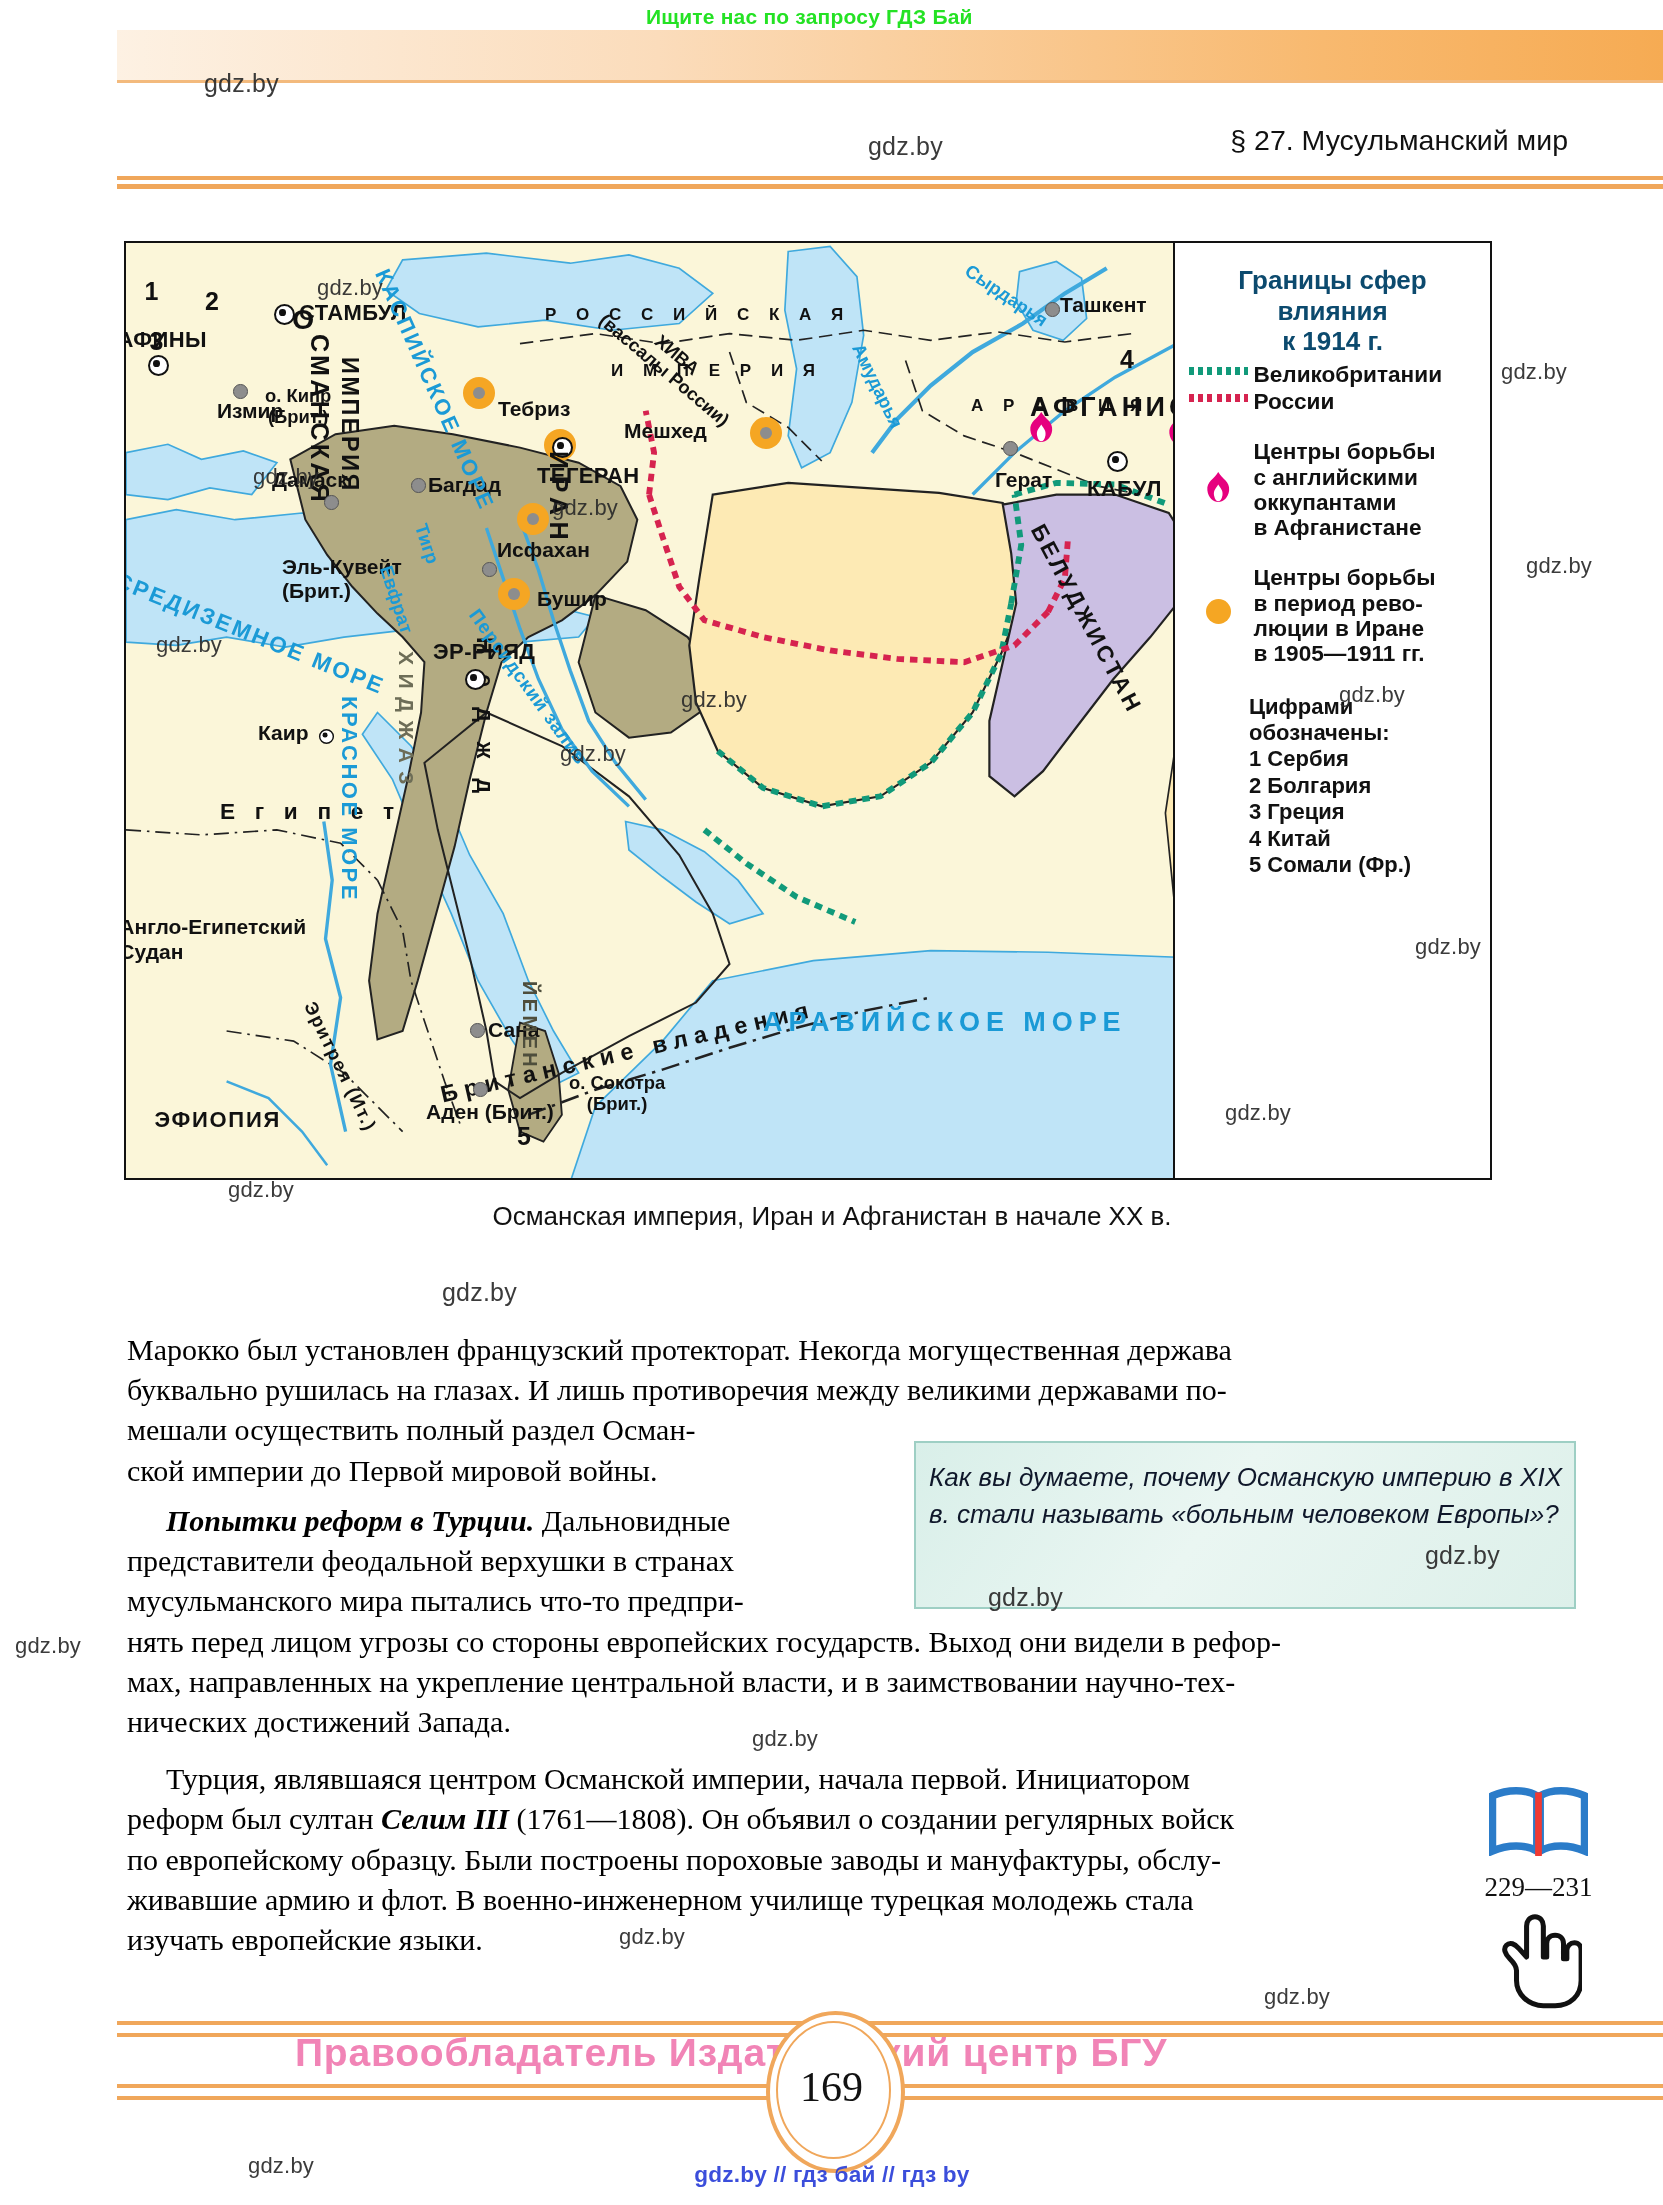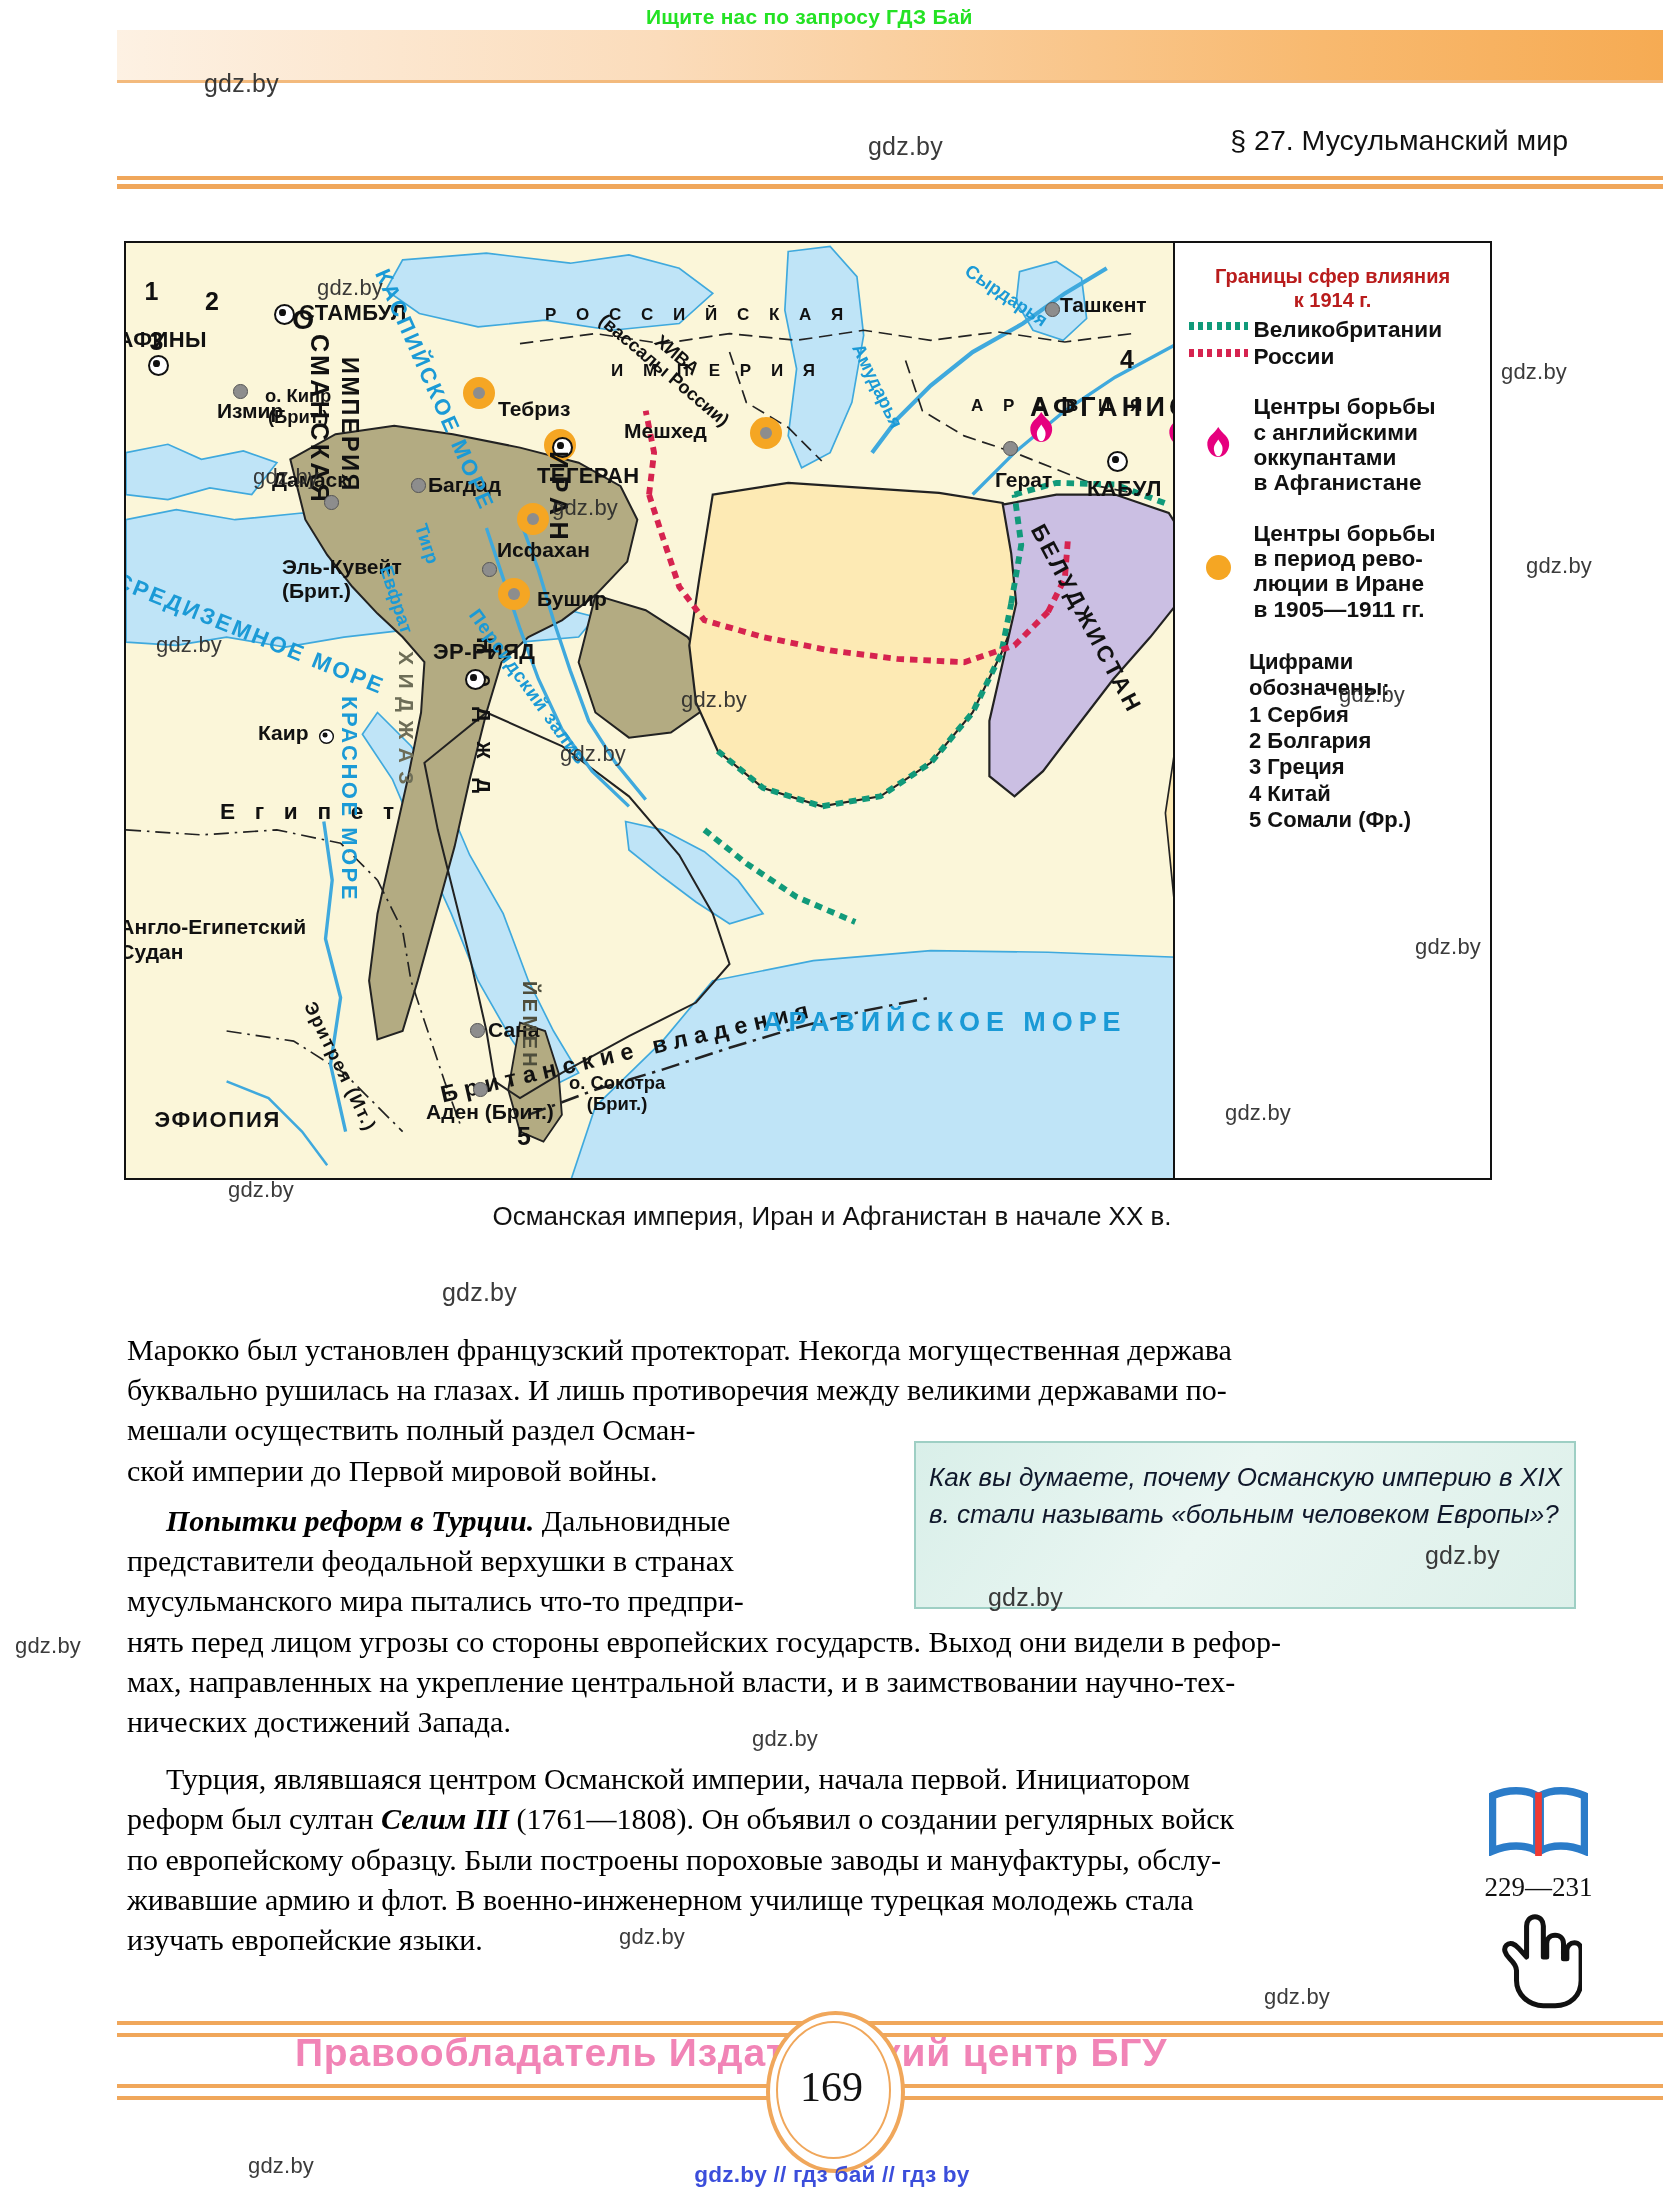--- a/index.html
+++ b/index.html
@@ -67,21 +67,21 @@
     background:#fbf6d9;
     overflow:hidden;
   }
   #map-inner{position:absolute;left:0;top:0;width:100%;height:100%;}
   #map-legend{
     position:absolute;right:0;top:0;width:317px;height:100%;
     background:#ffffff;border-left:2.5px solid #121212;box-sizing:border-box;
     font-family:"Liberation Sans",sans-serif;
   }
   .lg-title{
-    font-weight:bold;font-size:20px;color:#b91c1c;text-align:center;
+    font-weight:bold;font-size:26px;color:#0c4a6e;text-align:center;
     line-height:1.18;margin:0;padding:0 6.7px;
   }
   .lg-row{display:flex;align-items:flex-start;margin-top:5px;padding-left:8.4px;}
   .lg-key{width:70px;flex:0 0 70px;display:flex;align-items:center;justify-content:center;padding-top:5px;}
   .lg-txt{font-weight:bold;font-size:22.6px;color:#111;line-height:1.12;}
   .dashline{width:59px;height:7.5px;display:block;}
   .dash-gb{background:repeating-linear-gradient(to right,#119a7a 0 5px,transparent 5px 9.2px);}
   .dash-ru{background:repeating-linear-gradient(to right,#d6234f 0 5px,transparent 5px 9.2px);}
   .orange-dot{width:25px;height:25px;border-radius:50%;background:#f5a623;}
   .lg-block{padding:0 6.7px 0 10px;font-weight:bold;font-size:22.6px;color:#111;line-height:1.14;}

